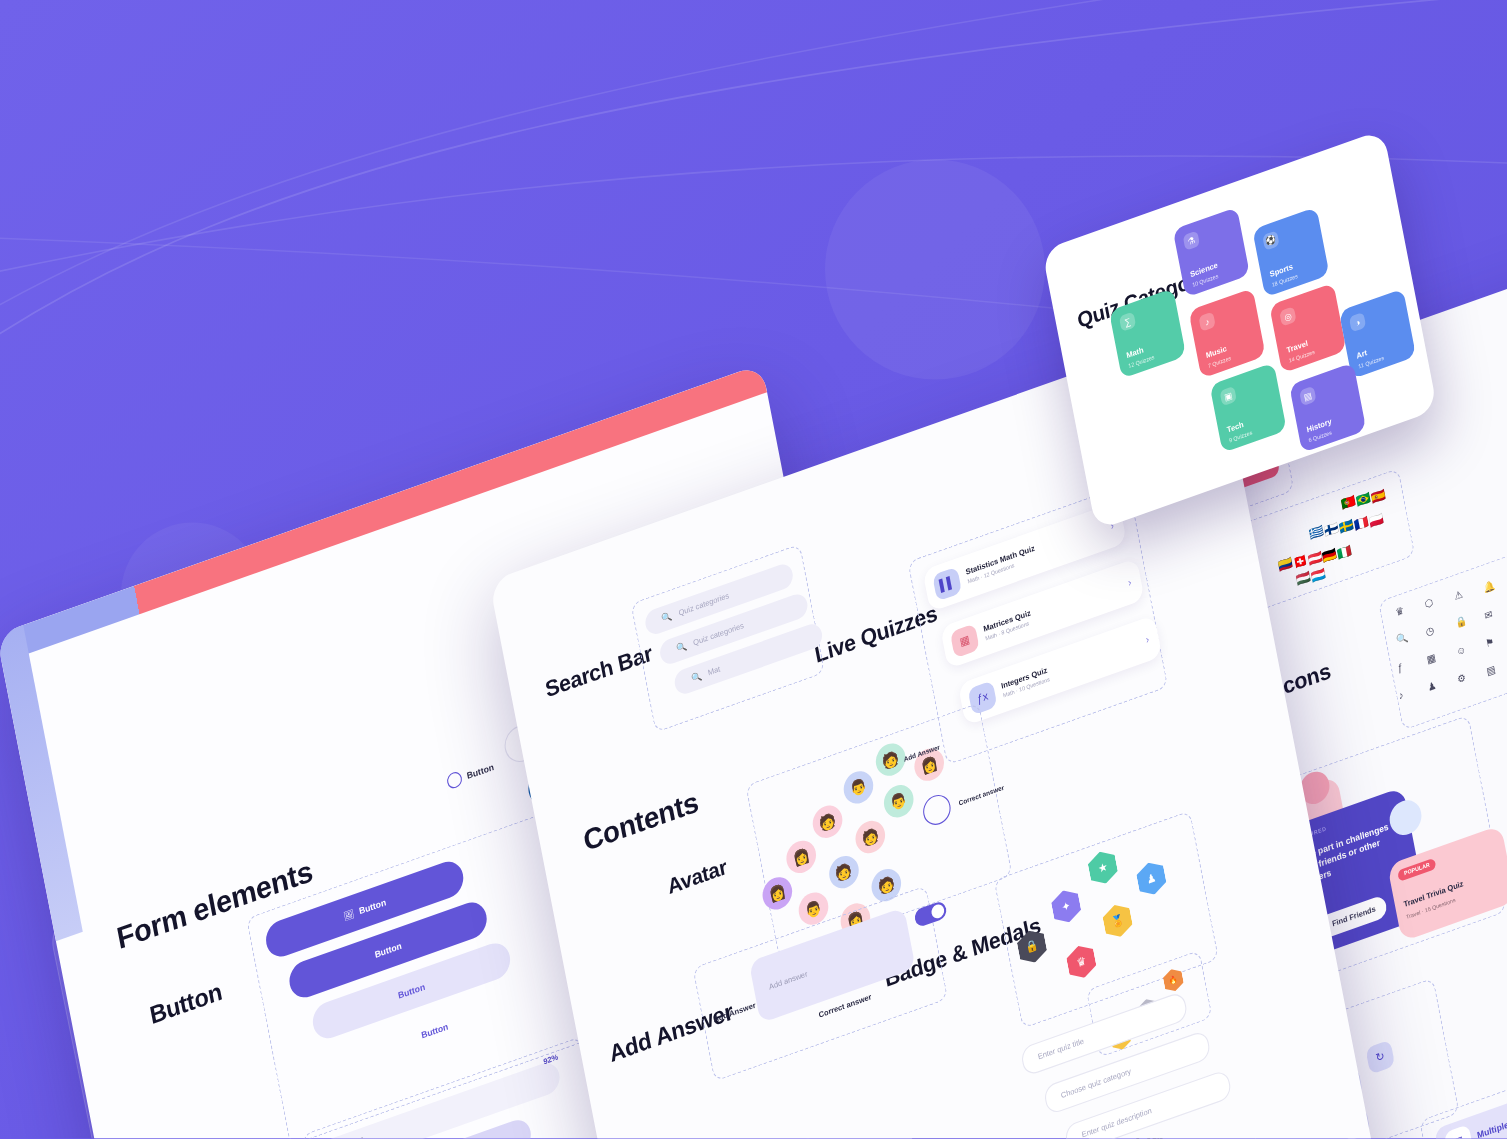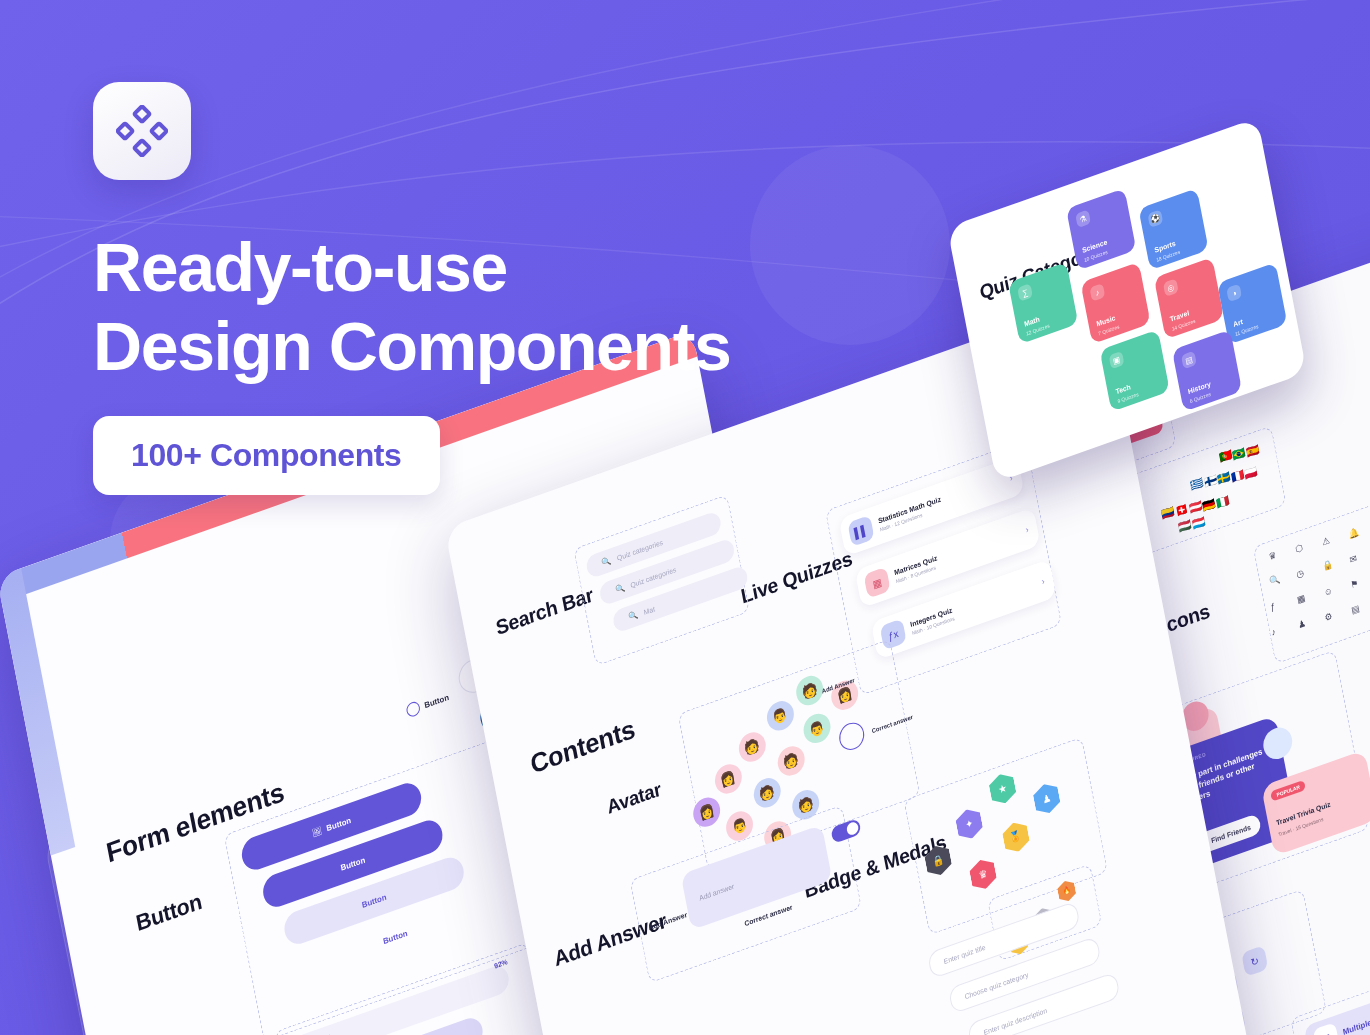--- a/index.html
+++ b/index.html
@@ -196,37 +196,20 @@
 
   <svg class="bg-svg" viewBox="0 0 1370 1035" preserveAspectRatio="none">
     <path d="M-40,330 C 230,140 620,60 1410,-10" fill="none" stroke="rgba(255,255,255,0.13)" stroke-width="1.6"></path>
     <path d="M-40,300 C 260,120 680,40 1410,-60" fill="none" stroke="rgba(255,255,255,0.10)" stroke-width="1.4"></path>
     <path d="M-40,255 C 330,175 760,120 1410,150" fill="none" stroke="rgba(255,255,255,0.11)" stroke-width="1.4"></path>
     <path d="M-40,215 C 360,230 800,255 1410,330" fill="none" stroke="rgba(255,255,255,0.09)" stroke-width="1.3"></path>
   </svg>
   <div class="blob blob-1"></div>
   <div class="blob blob-2"></div>
 
-  <div class="hero">
-    <div class="logo-box">
-      <svg class="logo-diamonds" viewBox="0 0 52 52">
-        <g fill="none" stroke="#6255D8" stroke-width="4" stroke-linejoin="round">
-          <rect x="20.5" y="3.5" width="11" height="11" rx="1.5" transform="rotate(45 26 9)"></rect>
-          <rect x="3.5" y="20.5" width="11" height="11" rx="1.5" transform="rotate(45 9 26)"></rect>
-          <rect x="37.5" y="20.5" width="11" height="11" rx="1.5" transform="rotate(45 43 26)"></rect>
-          <rect x="20.5" y="37.5" width="11" height="11" rx="1.5" transform="rotate(45 26 43)"></rect>
-        </g>
-      </svg>
-    </div>
-    <h1 class="hero-title">Ready-to-use
-Design Components</h1>
-    <div class="badge">
-      <span>100+ Components</span>
-    </div>
-  </div>
 
   <div class="ghost-sheet"></div>
 
   <div class="sheet sheet-3">
 
     <div class="sec-label" style="left:88px; top:44px; font-size:21px;">Quiz Points</div>
     <div class="dashed" style="left:178px; top:60px; width:122px; height:48px;"></div>
     <div class="pts-chip" style="left:190px; top:72px; width:48px; height:24px; background:#4ECBA5;">+100</div>
     <div class="pts-chip" style="left:246px; top:66px; width:44px; height:24px; background:#F0576E;">-50</div>
 

